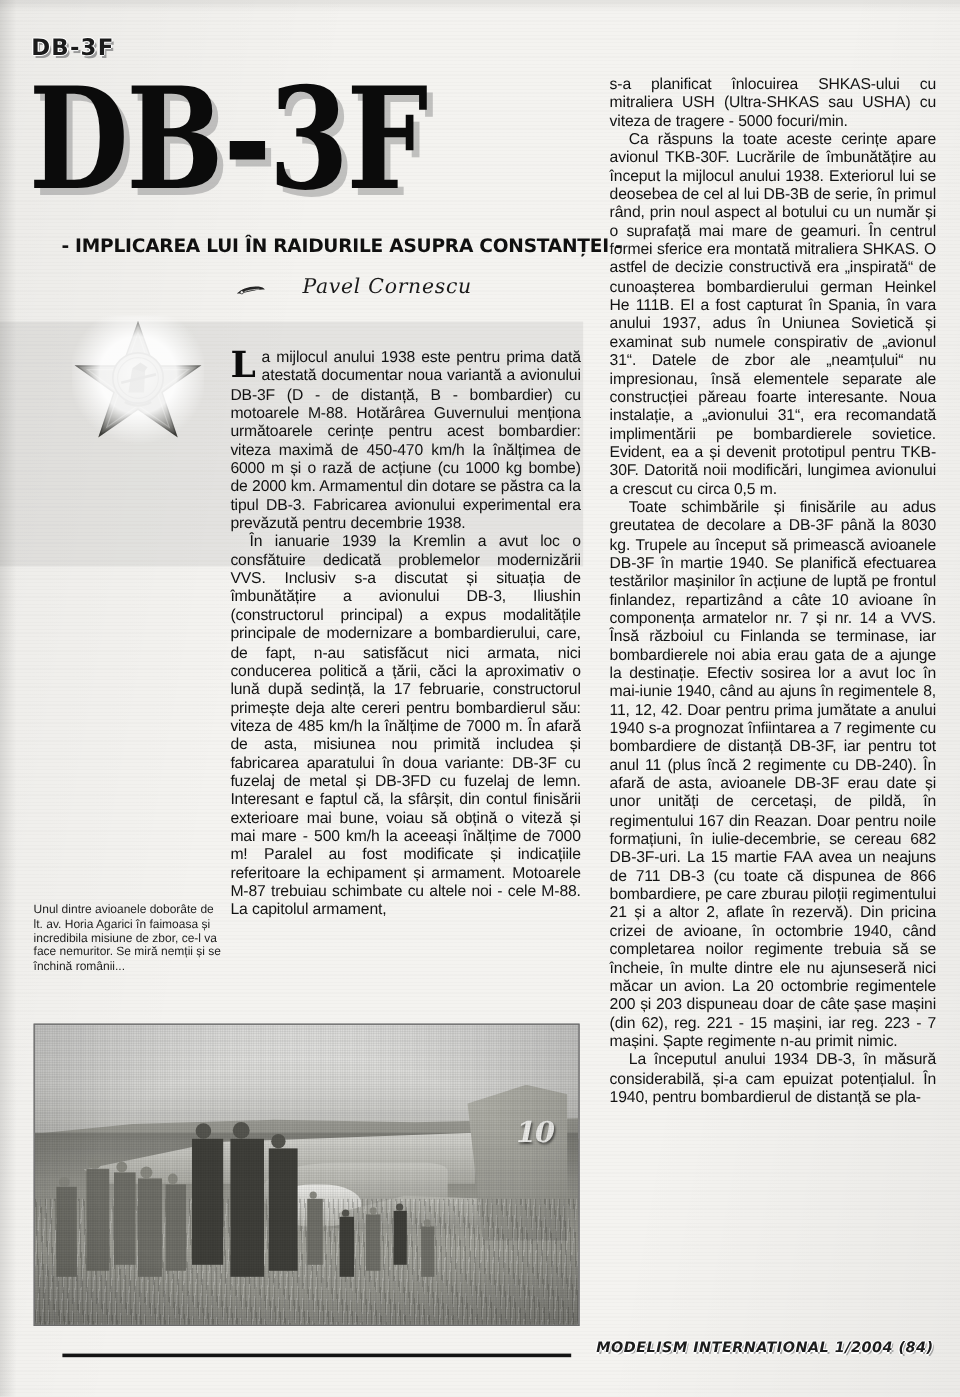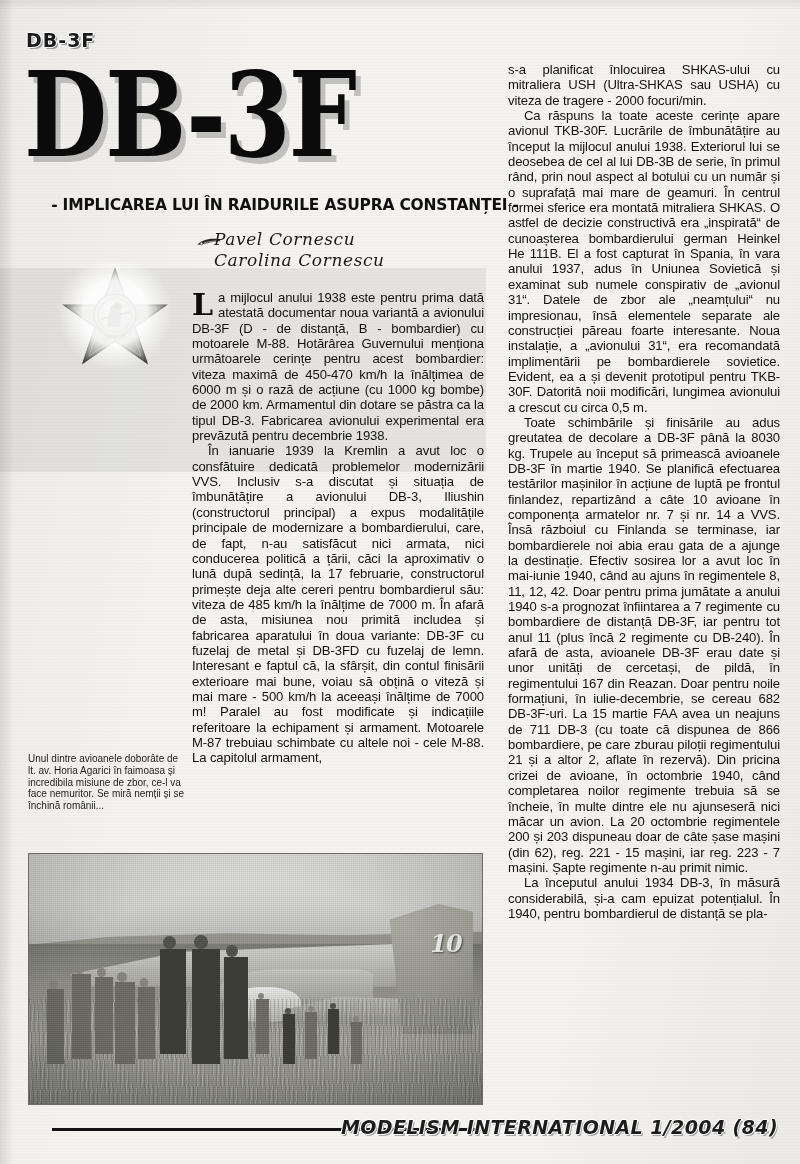--- a/index.html
+++ b/index.html
@@ -90,21 +90,21 @@
     position: absolute;
     left: 0; top: 6px;
     width: 26px; height: 14px;
   }
   .authors .name {
     font-family: "DejaVu Serif", serif;
     font-style: italic;
     font-size: 17px;
     line-height: 21px;
     color: #1a1a1a;
-    margin-left: 18px;
+    margin-left: 56px;
     letter-spacing: 0.6px;
   }
 
   
   .medal {
     position: absolute;
     left: 60px; top: 263px;
     width: 110px; height: 108px;
   }
   .medal .halo {
@@ -273,21 +273,21 @@
     position: absolute;
     left: 52px; top: 26px;
     width: 424px; height: 3px;
     background: #141414;
   }
   .footer-title {
     position: absolute;
     right: 22px; top: 14px;
     font-family: "DejaVu Sans", sans-serif;
     font-weight: bold;
-    font-size: 19px;
+    font-size: 12px;
     letter-spacing: 0.4px;
     color: #1c1c1c;
     text-shadow: 1px 0 0 #fff, -1px 0 0 #fff, 0 1px 0 #fff, 0 -1px 0 #fff, 1.6px 1.6px 0 #a5a5a5;
     font-style: italic;
   }
 </style>
 </head>
 <body>
 
 <div class="page">
@@ -304,21 +304,20 @@
 
   <div class="subtitle">- IMPLICAREA LUI ÎN RAIDURILE ASUPRA CONSTANȚEI -</div>
 
   <div class="authors">
     <svg class="pen" viewBox="0 0 40 20">
       <path d="M2 14 C8 8, 18 4, 30 5 C34 5.4, 37 7, 38 9 C33 9, 26 9.5, 20 11 C13 12.6, 7 14.4, 2 14 Z" fill="#232323"></path>
       <path d="M12 11.5 C16 10, 24 8.6, 31 8.4" stroke="#f4f3f0" stroke-width="0.9" fill="none"></path>
       <circle cx="8.5" cy="12.4" r="2.1" fill="#f4f3f0" stroke="#232323" stroke-width="0.9"></circle>
     </svg>
     <div class="name">Pavel Cornescu</div>
-    <div class="name">Carolina Cornescu</div>
   </div>
 
   <div class="medal">
     <div class="halo"></div>
     <svg viewBox="0 0 110 108" width="110" height="108">
       <defs>
         <radialGradient id="starg" cx="50%" cy="44%" r="62%">
           <stop offset="0%" stop-color="#a8a8a2"></stop>
           <stop offset="60%" stop-color="#6f6f69"></stop>
           <stop offset="100%" stop-color="#444440"></stop>
@@ -338,21 +337,21 @@
       <path d="M44 72 Q55 78 66 72" stroke="#3a3a36" stroke-width="2" fill="none"></path>
     </svg>
   </div>
 
   <div class="col-left body-text">
       <p style="text-indent: 0px;"><span class="dropcap">L</span>a mijlocul anului 1938 este pentru prima dată atestată documentar noua variantă a avionului DB-3F (D - de distanță, B - bombardier) cu motoarele M-88. Hotărârea Guvernului menționa următoarele cerințe pentru acest bombardier: viteza maximă de 450-470 km/h la înălțimea de 6000 m și o rază de acțiune (cu 1000 kg bombe) de 2000 km. Armamentul din dotare se păstra ca la tipul DB-3. Fabricarea avionului experimental era prevăzută pentru decembrie 1938.</p>
       <p>În ianuarie 1939 la Kremlin a avut loc o consfătuire dedicată problemelor modernizării VVS. Inclusiv s-a discutat și situația de îmbunătățire a avionului DB-3, Iliushin (constructorul principal) a expus modalitățile principale de modernizare a bombardierului, care, de fapt, n-au satisfăcut nici armata, nici conducerea politică a țării, căci la aproximativ o lună după sedință, la 17 februarie, constructorul primește deja alte cereri pentru bombardierul său: viteza de 485 km/h la înălțime de 7000 m. În afară de asta, misiunea nou primită includea și fabricarea aparatului în doua variante: DB-3F cu fuzelaj de metal și DB-3FD cu fuzelaj de lemn. Interesant e faptul că, la sfârșit, din contul finisării exterioare mai bune, voiau să obțină o viteză și mai mare - 500 km/h la aceeași înălțime de 7000 m! Paralel au fost modificate și indicațiile referitoare la echipament și armament. Motoarele M-87 trebuiau schimbate cu altele noi - cele M-88. La capitolul armament,</p>
     </div>
 
   <div class="col-right body-text">
-      <p class="noindent">s-a planificat înlocuirea SHKAS-ului cu mitraliera USH (Ultra-SHKAS sau USHA) cu viteza de tragere - 2000 focuri/min.</p>
+      <p class="noindent">s-a planificat înlocuirea SHKAS-ului cu mitraliera USH (Ultra-SHKAS sau USHA) cu viteza de tragere - 5000 focuri/min.</p>
       <p>Ca răspuns la toate aceste cerințe apare avionul TKB-30F. Lucrările de îmbunătățire au început la mijlocul anului 1938. Exteriorul lui se deosebea de cel al lui DB-3B de serie, în primul rând, prin noul aspect al botului cu un număr și o suprafață mai mare de geamuri. În centrul formei sferice era montată mitraliera SHKAS. O astfel de decizie constructivă era „inspirată“ de cunoașterea bombardierului german Heinkel He 111B. El a fost capturat în Spania, în vara anului 1937, adus în Uniunea Sovietică și examinat sub numele conspirativ de „avionul 31“. Datele de zbor ale „neamțului“ nu impresionau, însă elementele separate ale construcției păreau foarte interesante. Noua instalație, a „avionului 31“, era recomandată implimentării pe bombardierele sovietice. Evident, ea a și devenit prototipul pentru TKB-30F. Datorită noii modificări, lungimea avionului a crescut cu circa 0,5 m.</p>
       <p>Toate schimbările și finisările au adus greutatea de decolare a DB-3F până la 8030 kg. Trupele au început să primească avioanele DB-3F în martie 1940. Se planifică efectuarea testărilor mașinilor în acțiune de luptă pe frontul finlandez, repartizând a câte 10 avioane în componența armatelor nr. 7 și nr. 14 a VVS. Însă războiul cu Finlanda se terminase, iar bombardierele noi abia erau gata de a ajunge la destinație. Efectiv sosirea lor a avut loc în mai-iunie 1940, când au ajuns în regimentele 8, 11, 12, 42. Doar pentru prima jumătate a anului 1940 s-a prognozat înfiintarea a 7 regimente cu bombardiere de distanță DB-3F, iar pentru tot anul 11 (plus încă 2 regimente cu DB-240). În afară de asta, avioanele DB-3F erau date și unor unități de cercetași, de pildă, în regimentului 167 din Reazan. Doar pentru noile formațiuni, în iulie-decembrie, se cereau 682 DB-3F-uri. La 15 martie FAA avea un neajuns de 711 DB-3 (cu toate că dispunea de 866 bombardiere, pe care zburau piloții regimentului 21 și a altor 2, aflate în rezervă). Din pricina crizei de avioane, în octombrie 1940, când completarea noilor regimente trebuia să se încheie, în multe dintre ele nu ajunseseră nici măcar un avion. La 20 octombrie regimentele 200 și 203 dispuneau doar de câte șase mașini (din 62), reg. 221 - 15 mașini, iar reg. 223 - 7 mașini. Șapte regimente n-au primit nimic.</p>
       <p>La începutul anului 1934 DB-3, în măsură considerabilă, și-a cam epuizat potențialul. În 1940, pentru bombardierul de distanță se pla-</p>
     </div>
 
   <div class="caption">Unul dintre avioanele doborâte de lt. av. Horia Agarici în faimoasa și incredibila misiune de zbor, ce-l va face nemuritor. Se miră nemții și se închină românii...</div>
 
   <div class="photo">
     <div class="sky"></div>
     <div class="hill"></div>

